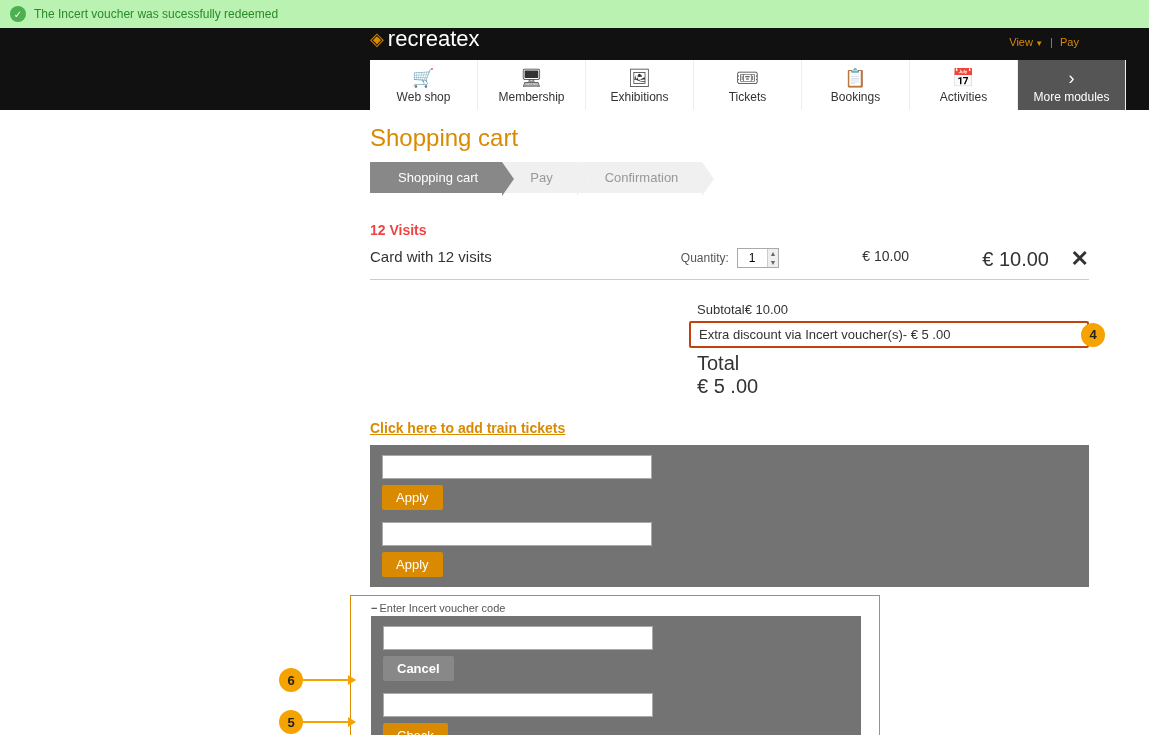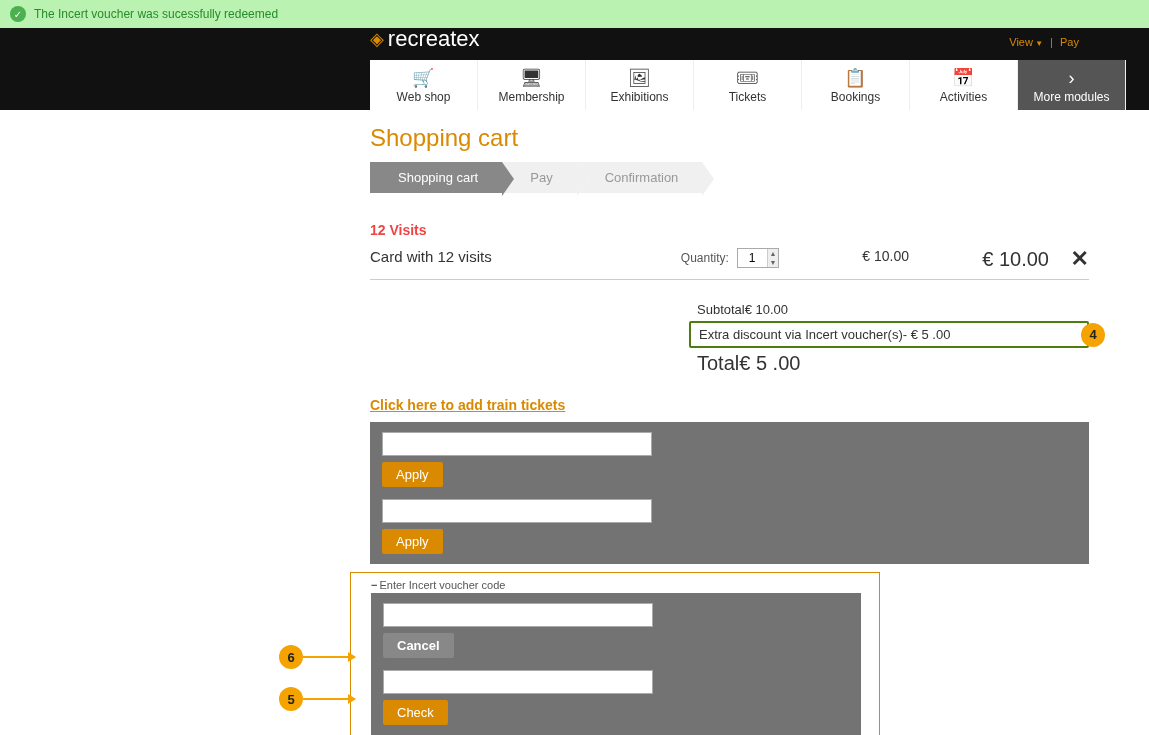--- a/index.html
+++ b/index.html
@@ -47,23 +47,23 @@
   .qty-wrap { position:relative; display:inline-block;}
   .qty-spin { position:absolute; right:1px; top:1px; width:11px; height:18px; display:flex; flex-direction:column; }
   .qty-spin span { flex:1; font-size:7px; line-height:9px; text-align:center; color:#666; background:#eee; border-left:1px solid #ccc; cursor:pointer;}
   .cart-row .unit { width:130px; text-align:right; font-size:14px;}
   .cart-row .line-total { width:140px; text-align:right; font-size:20px;}
   .cart-row .remove { width:40px; text-align:right; font-size:22px; cursor:pointer; font-weight:bold; line-height:1;}
   
   
   .totals { margin-left:auto; width:400px; margin-top:18px; }
   .totals-row { display:flex; justify-content:flex-start; padding:4px 8px; font-size:13px;}
-  .highlight-box { border:2px solid #4d7c0f; border-radius:2px; position:relative;}
+  .highlight-box { border:2px solid #c2410c; border-radius:2px; position:relative;}
   .highlight-box .callout { position:absolute; right:-18px; top:50%; transform:translateY(-50%); width:24px; height:24px; border-radius:50%; background:#f5a300; color:#222; font-size:13px; display:flex; align-items:center; justify-content:center; font-weight:bold;}
-  .totals-total { font-size:20px; }
+  .totals-total { font-size:20px;flex-direction:column; }
   
   
   .train-link { color:#d98a00; text-decoration:underline; font-size:14px; font-weight:bold; margin-top:18px; display:inline-block;}
   
   
   .section { margin-top:8px; }
   .section-head { font-size:11px; color:#555; padding:2px 0; }
   .section-head .minus { font-weight:bold; margin-right:2px;}
   .section-body { background:#737373; padding:10px 12px; }
   .section-body input[type=text] { width:270px; height:24px; border:1px solid #aaa; background:#fff; font-size:12px; padding:0 4px;}

